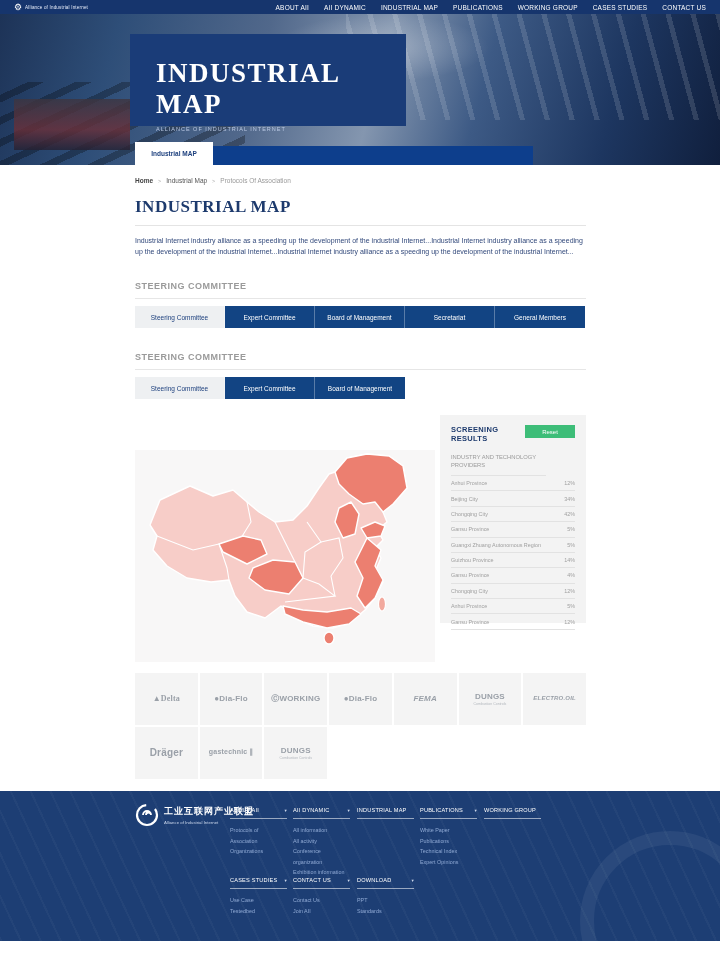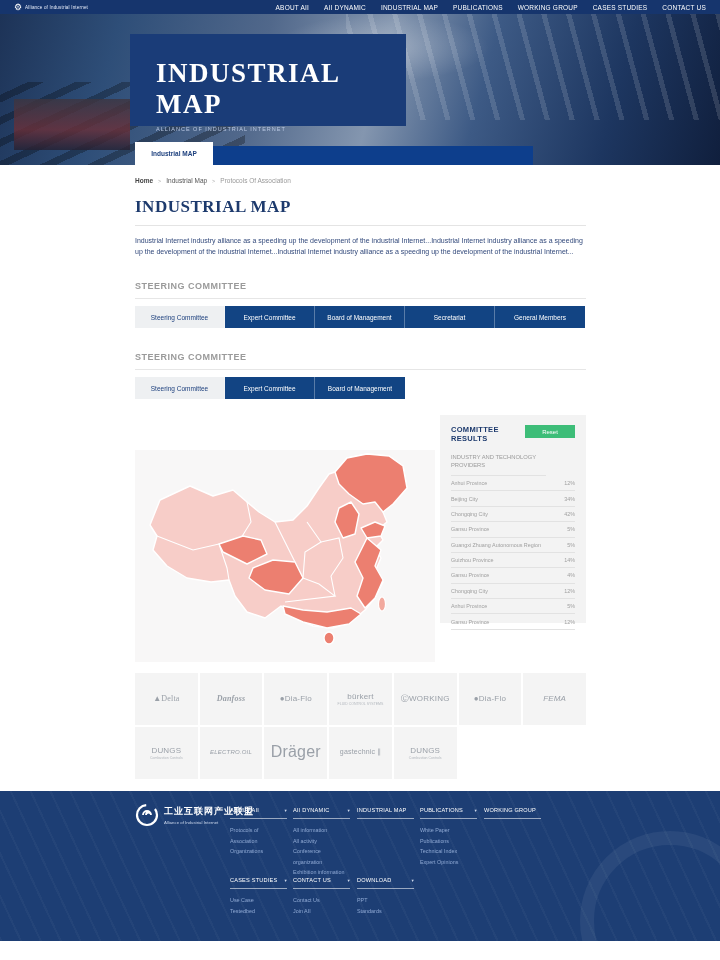--- a/index.html
+++ b/index.html
@@ -74,21 +74,21 @@
     padding:4.2px 0 4.2px 0; border-bottom:1px solid #e2e2e2; cursor:pointer; }
   .scr-name { font-size:5.4px; color:#a0a0a0; }
   .scr-val { font-size:5.4px; color:#a0a0a0; }
 
   
   .coop-title { margin-top:30px; font-family:"Liberation Serif", serif; font-weight:bold;
     color:#1d3a6d; font-size:13.5px; letter-spacing:.5px; }
   .logo-grid { margin-top:10px; display:grid; grid-template-columns:repeat(7,1fr); gap:2px; }
   .logo-cell { background:#f4f4f4; height:52px; display:flex; flex-direction:column;
     align-items:center; justify-content:center; color:#9aa0a8; cursor:pointer; }
-  .logo-main { font-size:8px; font-weight:normal; letter-spacing:.2px; }
+  .logo-main { font-size:8px; font-weight:bold; letter-spacing:.2px; }
   .logo-sub { font-size:3.5px; margin-top:1.5px; color:#b3b8be; }
   .lg-script { font-family:"Liberation Serif", serif; font-style:italic; font-weight:bold; }
   .lg-italic { font-style:italic; }
   .lg-serif { font-family:"Liberation Serif", serif; }
 
   
   .footer { margin-top:12px; position:relative; height:150px; background:#1d3e74; overflow:hidden; }
   .footer .circuit { position:absolute; inset:0;
     background:repeating-linear-gradient(65deg, rgba(255,255,255,.03) 0 2px, transparent 2px 18px); }
   .footer .arc { position:absolute; right:-40px; bottom:-70px; width:180px; height:180px;
@@ -189,21 +189,21 @@
         <polygon class="prov-d" points="226,78 240,72 250,76 246,86 232,88"></polygon>
         <polygon class="prov-d" points="232,88 246,100 240,116 248,130 240,148 230,158 222,146 228,128 220,112 228,96"></polygon>
         <polygon class="prov-d" points="148,156 168,160 192,162 216,158 226,164 214,174 192,178 168,172 150,164"></polygon>
         <ellipse class="prov-d" cx="194" cy="188" rx="5" ry="6"></ellipse>
         <ellipse class="prov-m" cx="247" cy="154" rx="3.5" ry="7"></ellipse>
       </svg>
     </div>
 
     <div class="screening">
       <div class="scr-head">
-        <div class="scr-title">COMMITTEE RESULTS</div>
+        <div class="scr-title">SCREENING RESULTS</div>
         <button class="reset-btn">Reset</button>
       </div>
       <div class="scr-sub">INDUSTRY AND TECHNOLOGY PROVIDERS</div>
       <div class="scr-row">
         <span class="scr-name">Anhui Province</span>
         <span class="scr-val">12%</span>
       </div>
       <div class="scr-row">
         <span class="scr-name">Beijing City</span>
         <span class="scr-val">34%</span>
@@ -242,30 +242,22 @@
       </div>
     </div>
   </div>
 
   <div class="logo-grid">
     <div class="logo-cell">
       <span class="logo-main lg-serif">▲Delta</span>
       <span class="logo-sub"></span>
     </div>
     <div class="logo-cell">
-      <span class="logo-main lg-script">Danfoss</span>
-      <span class="logo-sub"></span>
-    </div>
-    <div class="logo-cell">
       <span class="logo-main">●Dia-Flo</span>
       <span class="logo-sub"></span>
-    </div>
-    <div class="logo-cell">
-      <span class="logo-main">bürkert</span>
-      <span class="logo-sub">FLUID CONTROL SYSTEMS</span>
     </div>
     <div class="logo-cell">
       <span class="logo-main">ⒸWORKING</span>
       <span class="logo-sub"></span>
     </div>
     <div class="logo-cell">
       <span class="logo-main">●Dia-Flo</span>
       <span class="logo-sub"></span>
     </div>
     <div class="logo-cell">
@@ -274,21 +266,21 @@
     </div>
     <div class="logo-cell">
       <span class="logo-main">DUNGS</span>
       <span class="logo-sub">Combustion Controls</span>
     </div>
     <div class="logo-cell">
       <span class="logo-main lg-italic" style="font-size:6px;">ELECTRO.OIL</span>
       <span class="logo-sub"></span>
     </div>
     <div class="logo-cell">
-      <span class="logo-main" style="font-size:16px;">Dräger</span>
+      <span class="logo-main" style="font-size:10px;">Dräger</span>
       <span class="logo-sub"></span>
     </div>
     <div class="logo-cell">
       <span class="logo-main" style="font-size:7px;">gastechnic ∥</span>
       <span class="logo-sub"></span>
     </div>
     <div class="logo-cell">
       <span class="logo-main">DUNGS</span>
       <span class="logo-sub">Combustion Controls</span>
     </div>

